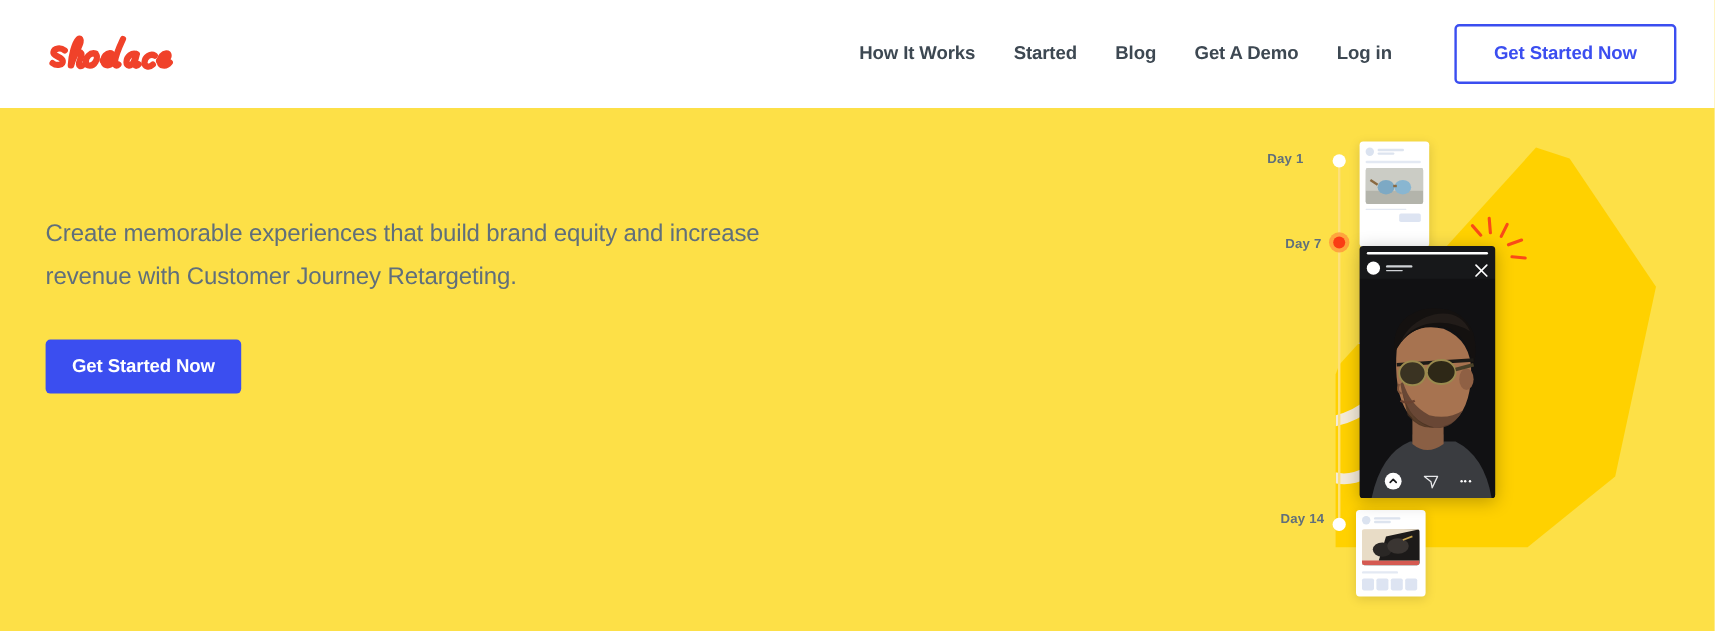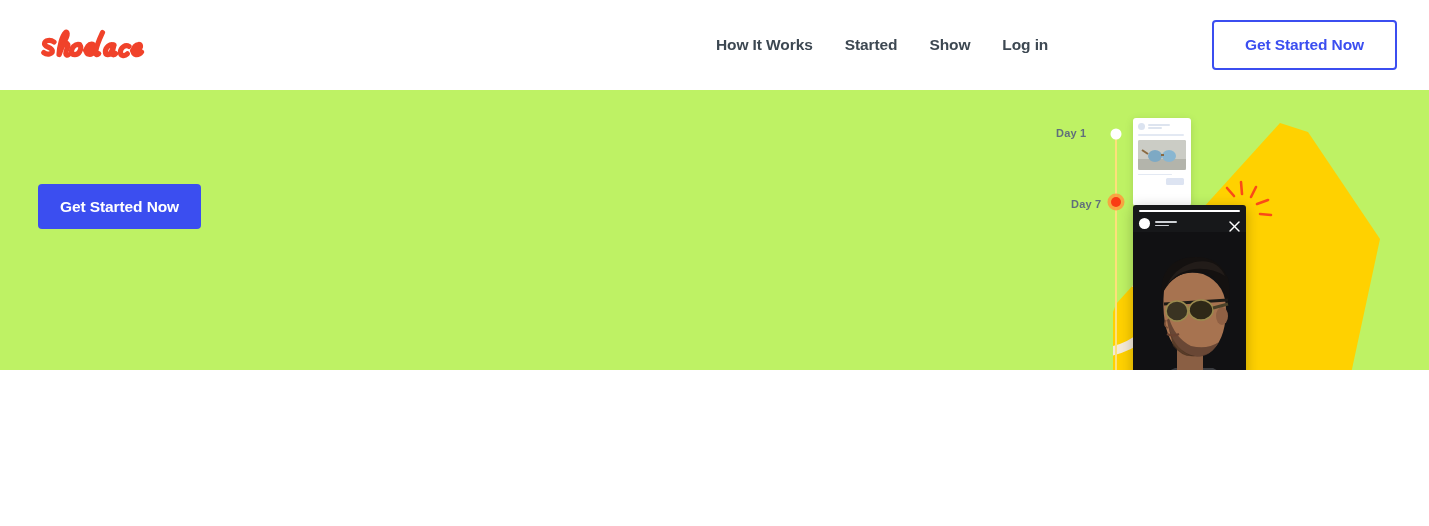--- a/index.html
+++ b/index.html
@@ -8,22 +8,22 @@
     width: 1429px;
     height: 526px;
     overflow: hidden;
     background: #ffffff;
     font-family: "Liberation Sans", sans-serif;
   }
 
   .page {
     position: relative;
     width: 1429px;
-    height: 370px;
-    background: #bef264;
+    height: 526px;
+    background: #fde047;
     overflow: hidden;
   }
 
   
   .navbar {
     position: absolute;
     top: 0; left: 0;
     width: 1429px;
     height: 90px;
     display: flex;
@@ -300,28 +300,30 @@
 
           <path d="M94.5 26.8c5-.4 8.2-2.4 8-4.8-.2-2-3.4-2.2-5.6.4-2.5 3-2.4 7.6 1 8.2 2.3.4 4.4-1 5.6-2.6"></path>
         </g>
       </svg>
       <span class="logo-fallback">shoelace</span>
     </a>
 
     <div class="nav-links">
       <a class="nav-link">How It Works</a>
       <a class="nav-link">Started</a>
-      <a class="nav-link">Show</a>
+      <a class="nav-link">Blog</a>
+      <a class="nav-link">Get A Demo</a>
       <a class="nav-link">Log in</a>
     </div>
 
     <button class="nav-cta">Get Started Now</button>
   </nav>
 
   <div class="hero-text">
+    <p class="hero-sub">Create memorable experiences that build brand equity and increase revenue with Customer Journey Retargeting.</p>
     <button class="hero-cta">Get Started Now</button>
   </div>
 
   <div class="illustration">
 
     <svg class="illu-svg" width="479" height="436" viewBox="0 0 479 436" xmlns="http://www.w3.org/2000/svg" aria-hidden="true">
       <defs>
         <clipPath id="yellowClip">
           <path d="M163 366 L163 222 L166 214 L330 33 L358 42 L430 149 L396 307 L323 366 Z"></path>
         </clipPath>

